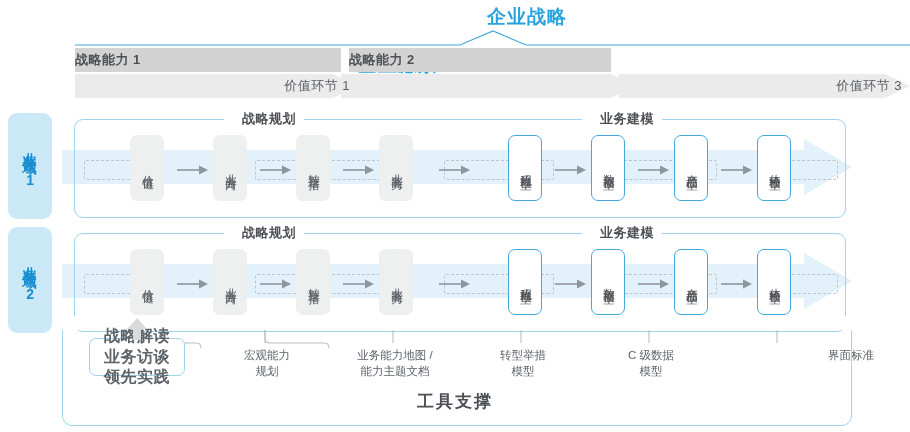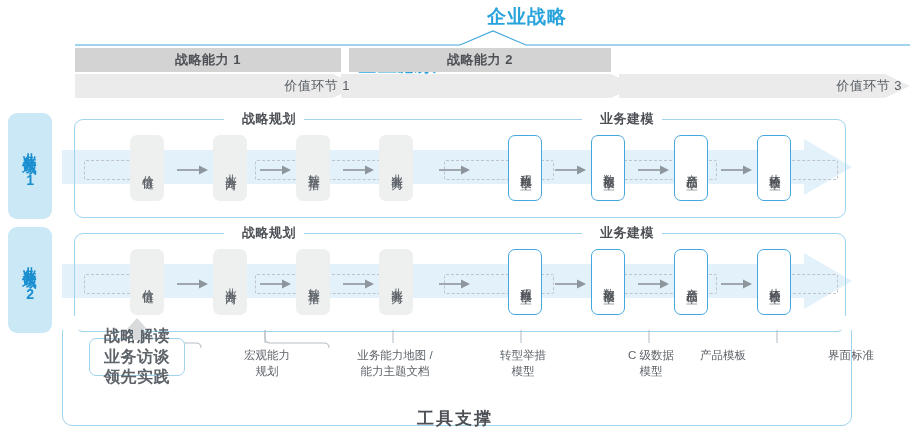--- a/index.html
+++ b/index.html
@@ -14,21 +14,21 @@
     color:#29a3dc;letter-spacing:1px;white-space:nowrap;}
   #vision-title{left:358px;margin-top:48px;}
   #strategy-title{left:487px;}
 
   
   #top-connector{position:absolute;left:75px;top:30px;width:835px;height:18px;}
 
   
   #cap-band{position:absolute;left:75px;top:48px;width:835px;height:24px;}
   .cap-cell{position:absolute;top:0;height:24px;background:#d3d3d3;
-    display:flex;align-items:center;justify-content:center;
+    display:flex;align-items:center;justify-content:flex-start;
     font-size:13px;font-weight:bold;color:#4d5156;letter-spacing:.5px;}
   #vc-band{position:absolute;left:75px;top:74px;width:835px;height:24px;}
   .vc-cell{position:absolute;top:0;height:24px;
     display:flex;align-items:center;justify-content:flex-end;
     font-size:13px;color:#585e64;letter-spacing:.5px;}
   .vc-bg{position:absolute;top:0;left:0;width:100%;height:100%;}
 
   
   .domain-tab{position:absolute;left:8px;width:44px;background:#cbe8f7;
     border-radius:9px;display:flex;align-items:center;justify-content:center;}
@@ -82,21 +82,21 @@
     display:flex;align-items:center;justify-content:center;
     font-size:16px;font-weight:bold;color:#5d6369;line-height:1.3;
     text-align:center;letter-spacing:.5px;box-sizing:border-box;white-space:pre-line;}
 
   
   #tool-frame{position:absolute;left:62px;top:322px;width:790px;height:104px;
     border:1.3px solid #9fd4ee;border-radius:10px;box-sizing:border-box;}
   #tool-frame-gap{position:absolute;left:62px;top:316px;width:790px;height:14px;
     background:#ffffff;}
   #tool-title{position:absolute;left:0;top:390px;width:910px;text-align:center;
-    font-size:17px;font-weight:bold;color:#4d5156;letter-spacing:2px;margin-top:17px;}
+    font-size:17px;font-weight:bold;color:#4d5156;letter-spacing:2px;}
 </style>
 </head>
 <body>
 
 <div id="vision-title">企业愿景</div>
 <div id="strategy-title">企业战略</div>
 
 <svg id="top-connector" viewBox="0 0 835 18" preserveAspectRatio="none">
   <path d="M0,15 L385,15 L418,1 L451,15 L835,15" fill="none" stroke="#44a8dd" stroke-width="1.2"></path>
 </svg>
@@ -276,21 +276,21 @@
       <path d="M331,0 L331,13"></path>
       <path d="M459,0 L459,13"></path>
       <path d="M587,0 L587,13"></path>
       <path d="M715,0 L715,13"></path>
     </g>
   </svg>
 <div class="leader-label" style="left: 269px; width: 128px;">业务能力地图 /
 能力主题文档</div><div class="leader-label" style="left: 141px; width: 128px;">宏观能力
 规划</div><div class="leader-label" style="left: 397px; width: 128px;">转型举措
 模型</div><div class="leader-label" style="left: 525px; width: 128px;">C 级数据
-模型</div><div class="leader-label" style="left: 597px; width: 128px;">产品模板</div><div class="leader-label" style="left: 725px; width: 128px;">界面标准</div></div>
+模型</div><div class="leader-label" style="left: 725px; width: 128px;">界面标准</div></div>
 
 <div id="tool-frame"></div>
 <div id="tool-frame-gap"></div>
 <div id="tool-box-0">战略解读
 业务访谈
 领先实践</div>
 <div id="tool-title">工具支撑</div>
 
 <svg class="abs" width="22" height="22" viewBox="0 0 22 22" style="left: 126px; top: 318px;">
     <path d="M11,0 L21,11 L15,11 L15,22 L7,22 L7,11 L1,11 Z" fill="#d9dadb"></path>

